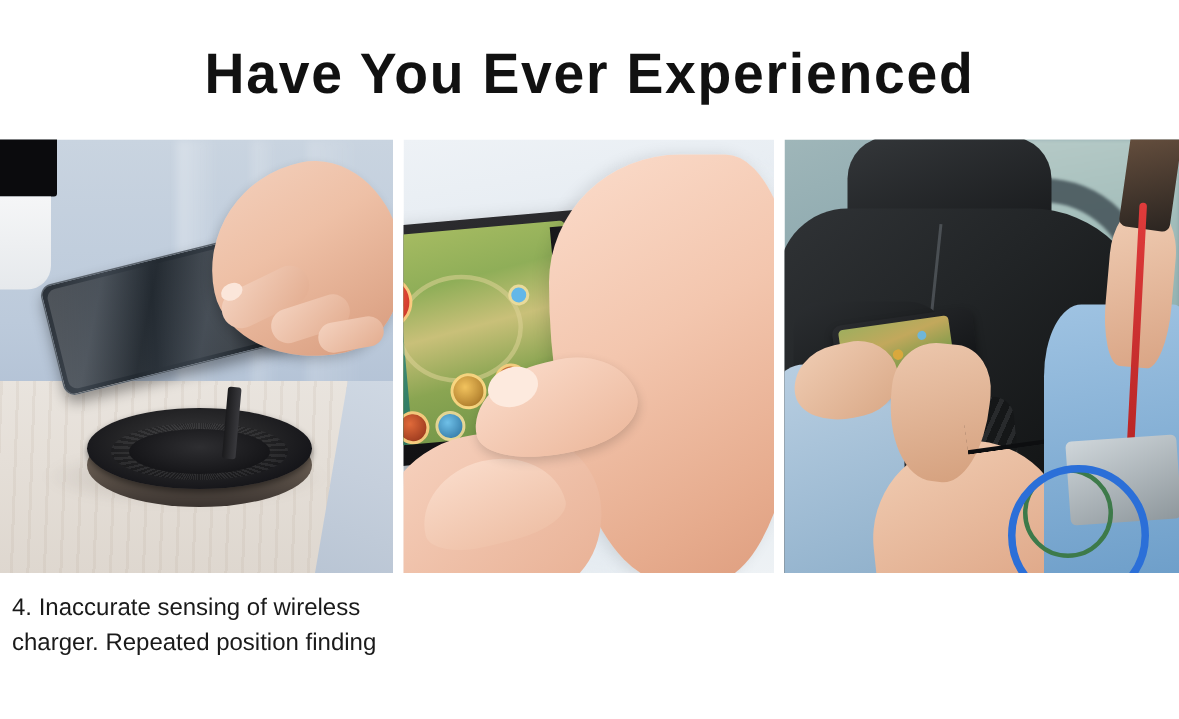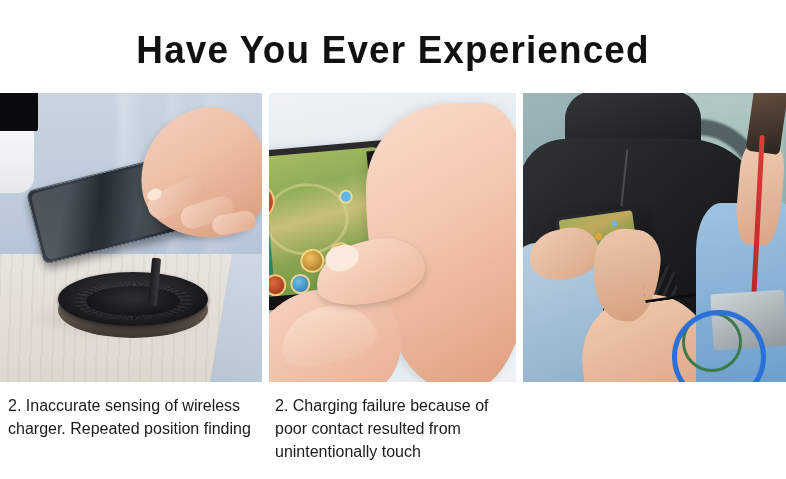--- a/index.html
+++ b/index.html
@@ -583,15 +583,14 @@
     <div class="p3-driver-phone"></div>
     <div class="p3-cable-red"></div>
     <div class="p3-box"></div>
     <div class="p3-cable-green"></div>
     <div class="p3-cable-blue"></div>
   </div>
 
 </div>
 
 <div class="captions">
-  <div class="caption c1">2. Inaccurate sensing of wireless charger. Repeated position finding</div>
-  <div class="caption c2">2. Charging failure because of poor contact resulted from unintentionally touch</div>
+  <div class="caption c1">4. Inaccurate sensing of wireless charger. Repeated position finding</div>
 </div>
 
 </body></html>

